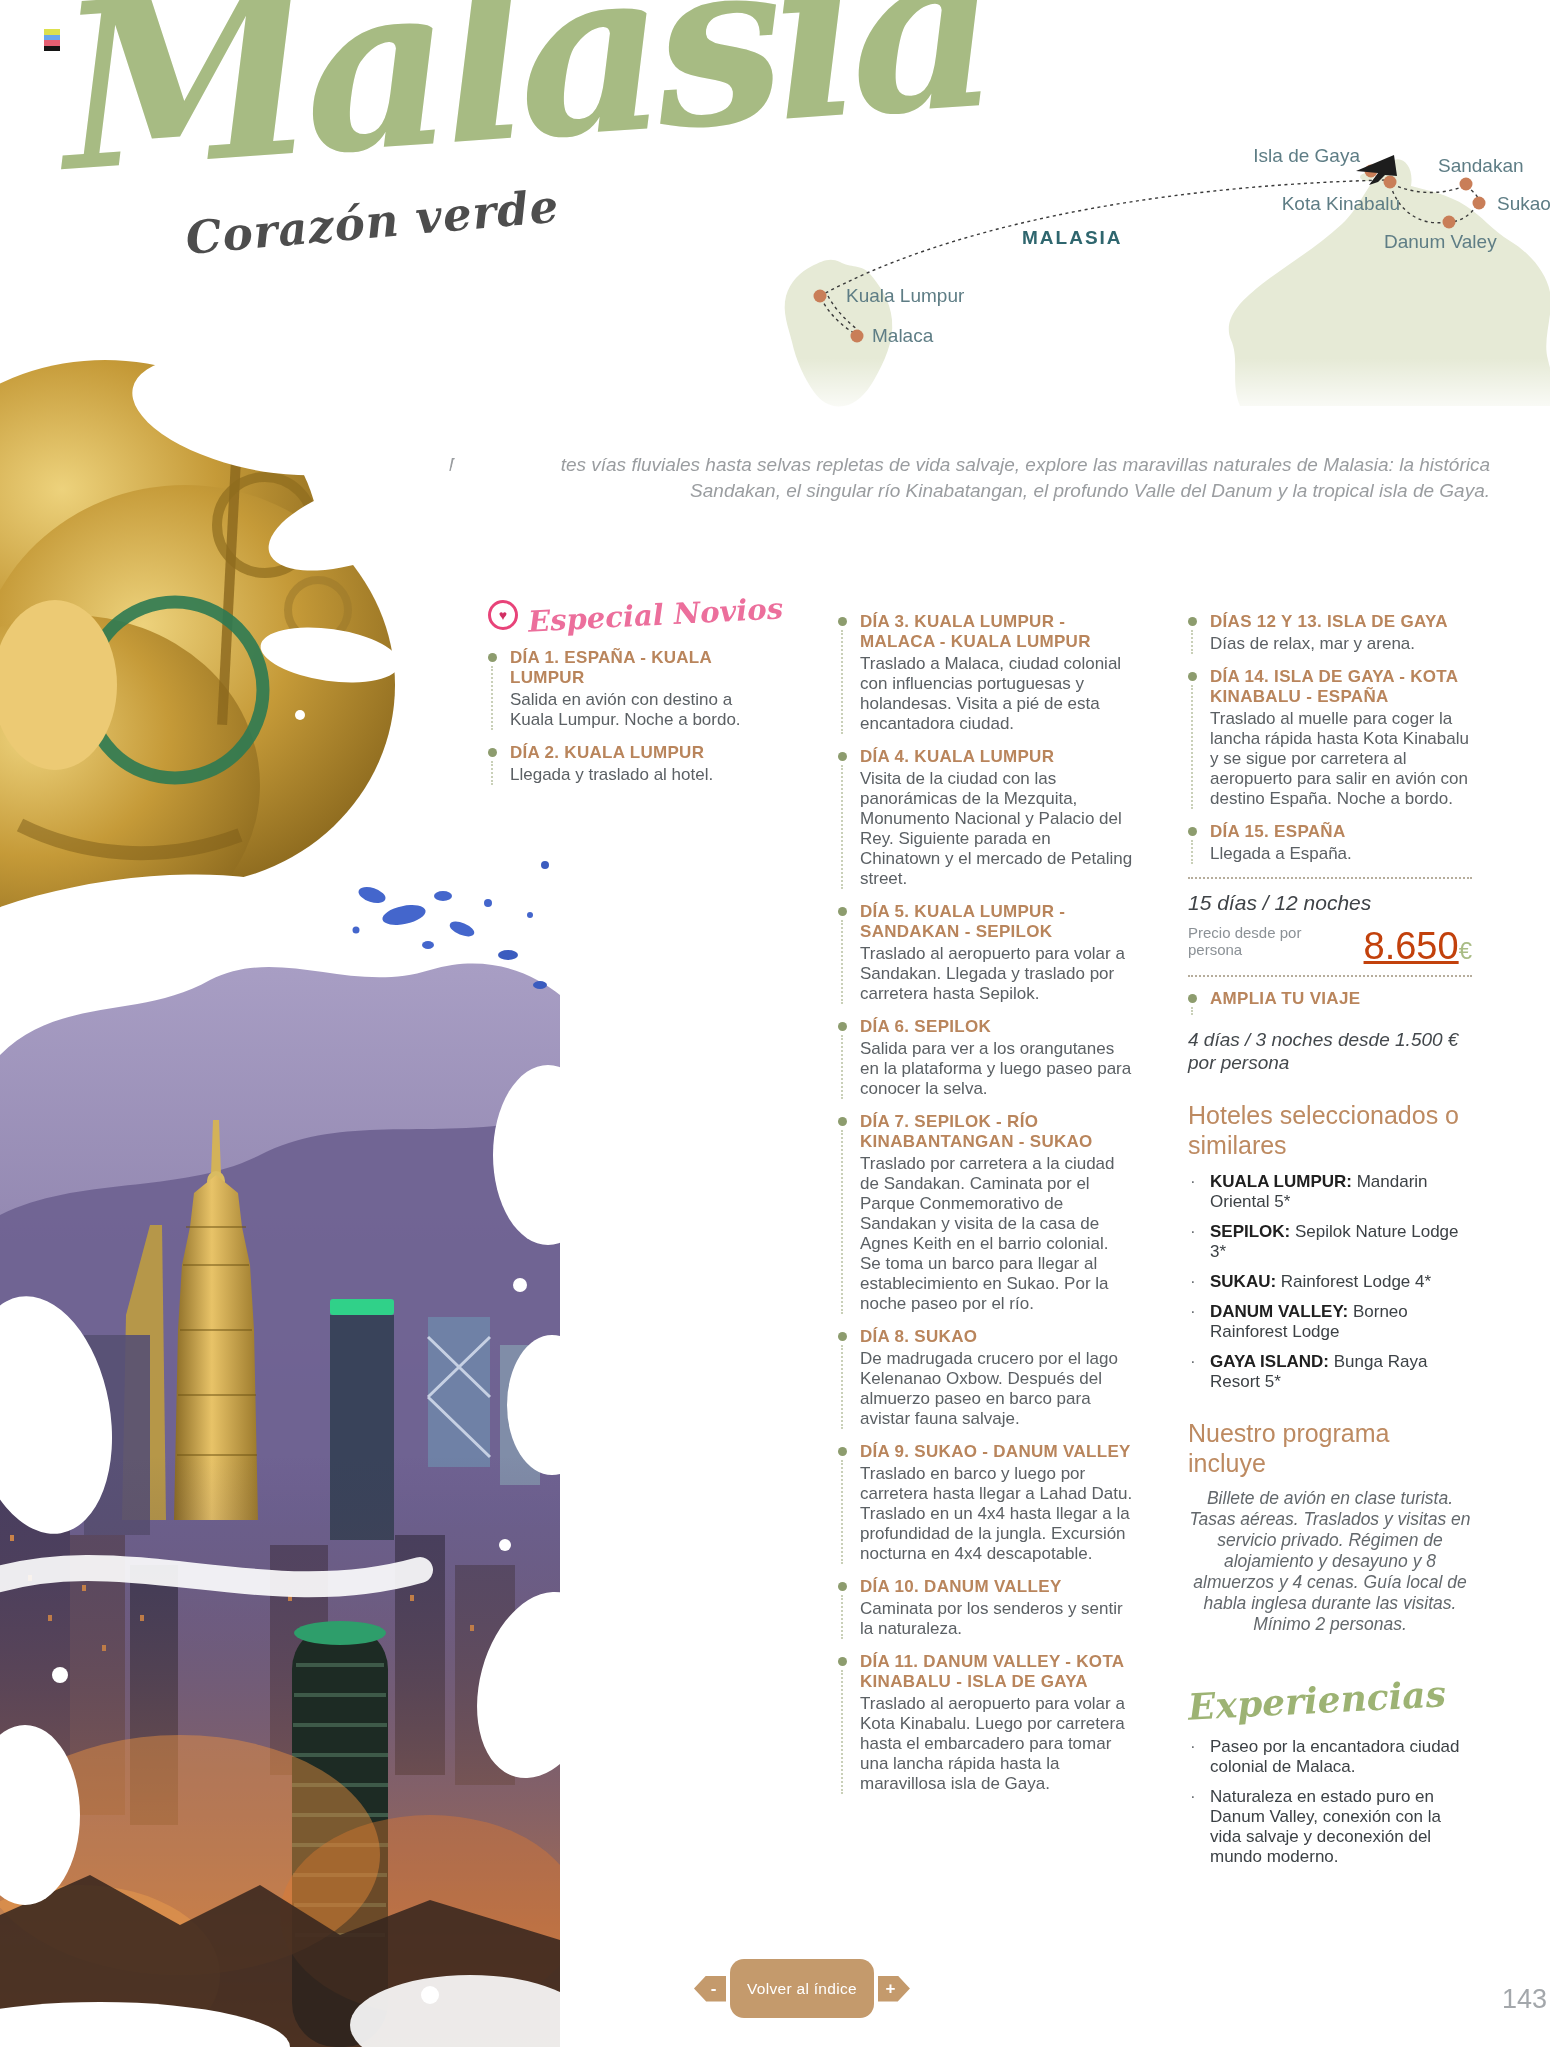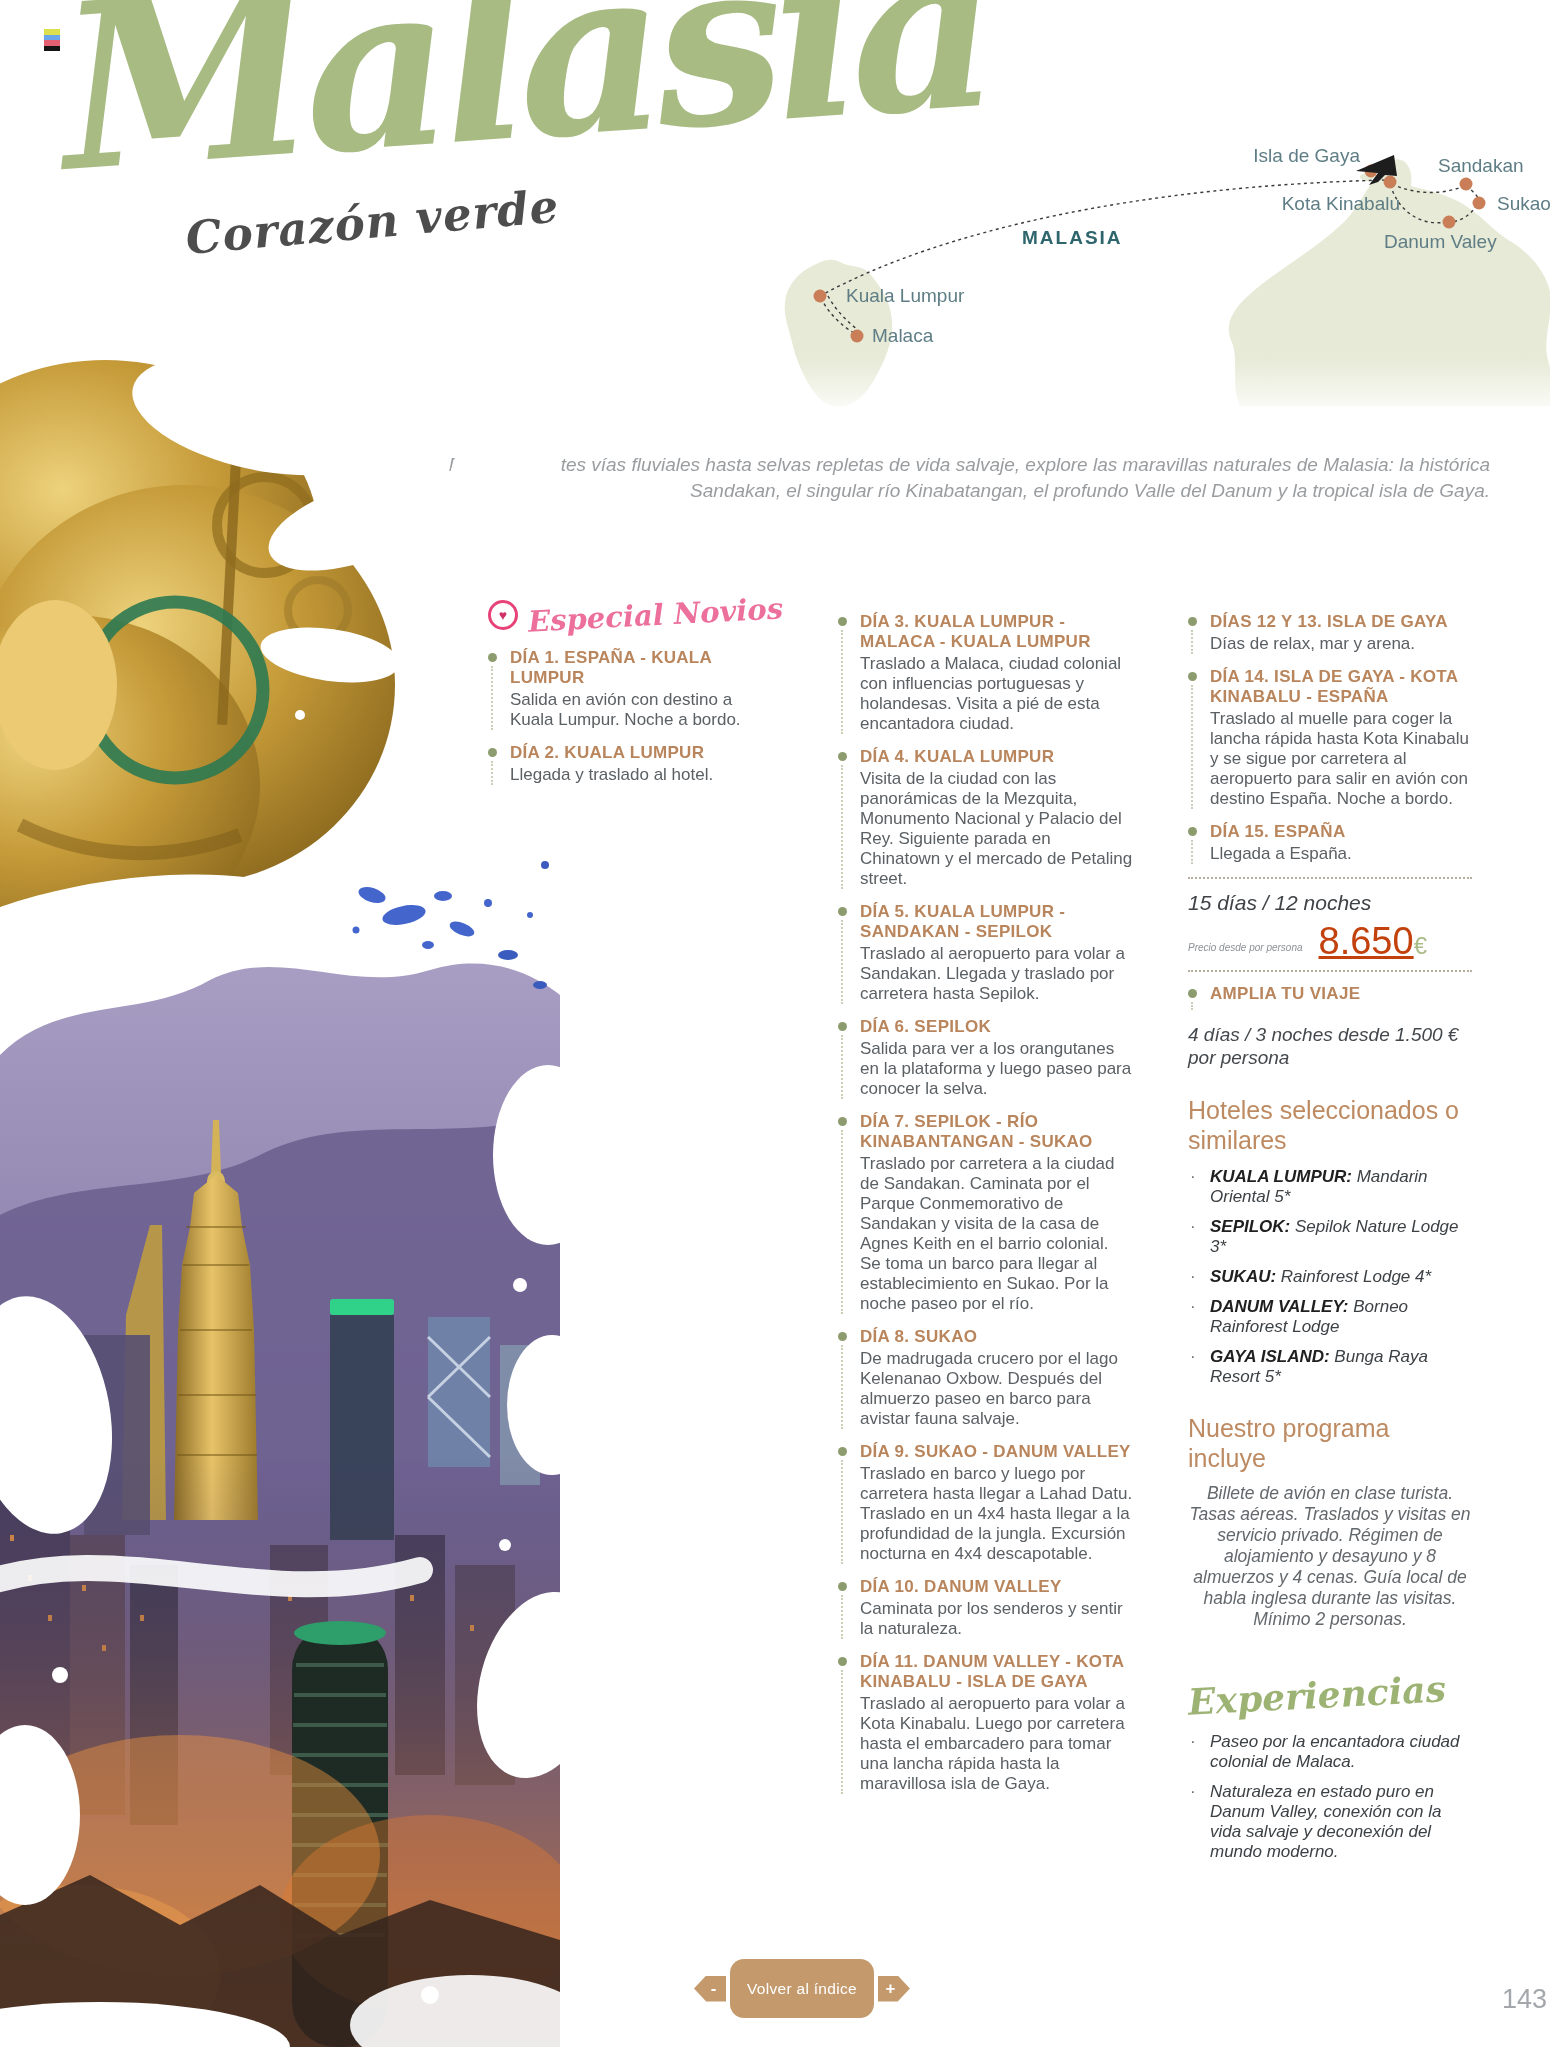--- a/index.html
+++ b/index.html
@@ -61,30 +61,30 @@
   .marker{flex:0 0 22px;display:flex;flex-direction:column;align-items:flex-start;padding-top:5px;}
   .dot{width:9px;height:9px;border-radius:50%;background:#8d9c6e;}
   .dotline{flex:1;width:0;border-left:2px dotted #c9d0b8;margin-left:3px;margin-top:4px;min-height:8px;}
   .content{flex:1;}
   .day-title{font-weight:bold;font-size:17px;line-height:20px;letter-spacing:.3px;color:#b9855c;margin-bottom:2px;}
   .day-body{font-size:17px;line-height:20px;color:#5b6064;}
 
   .divider{border-top:2px dotted #b6ad9c;margin:12px 0;}
   .duration{font-style:italic;font-size:21px;color:#3f4347;margin-bottom:9px;}
   .price-row{display:flex;align-items:flex-end;margin-bottom:2px;}
-  .price-label{font-style:italic;font-size:10px;color:#8b9196;padding-bottom:5px;}
+  .price-label{font-size:15px;color:#8b9196;padding-bottom:5px;}
   .price-value{font-size:38px;line-height:.9;color:#c2410c;margin-left:16px;text-decoration:underline;}
   .price-cur{font-size:24px;line-height:1;color:#a9bc85;}
   .note{font-style:italic;font-size:19px;line-height:23px;color:#43484c;margin-top:4px;}
 
   .tan-h{font-size:25px;line-height:30px;color:#bd8a61;margin-top:26px;}
   .hotels{margin-top:12px;}
   .hotel{display:flex;margin-bottom:10px;}
   .hb{flex:0 0 20px;color:#6a6f73;font-size:17px;padding-left:2px;}
-  .htext{font-style:italic;font-size:17px;line-height:20px;color:#3c4145;}
+  .htext{font-size:17px;line-height:20px;color:#3c4145;}
   .hplace{font-weight:bold;color:#202020;}
   .prog{font-style:italic;font-size:17.5px;line-height:21px;color:#63686c;margin-top:10px;text-align:center;}
 
   .script-green{
     font-family:"DejaVu Serif",serif;font-style:italic;font-weight:bold;
     font-size:36px;color:#9db374;margin-top:44px;transform:rotate(-3deg);
     display:inline-block;white-space:nowrap;
   }
   .exp-list{margin-top:16px;}
 

